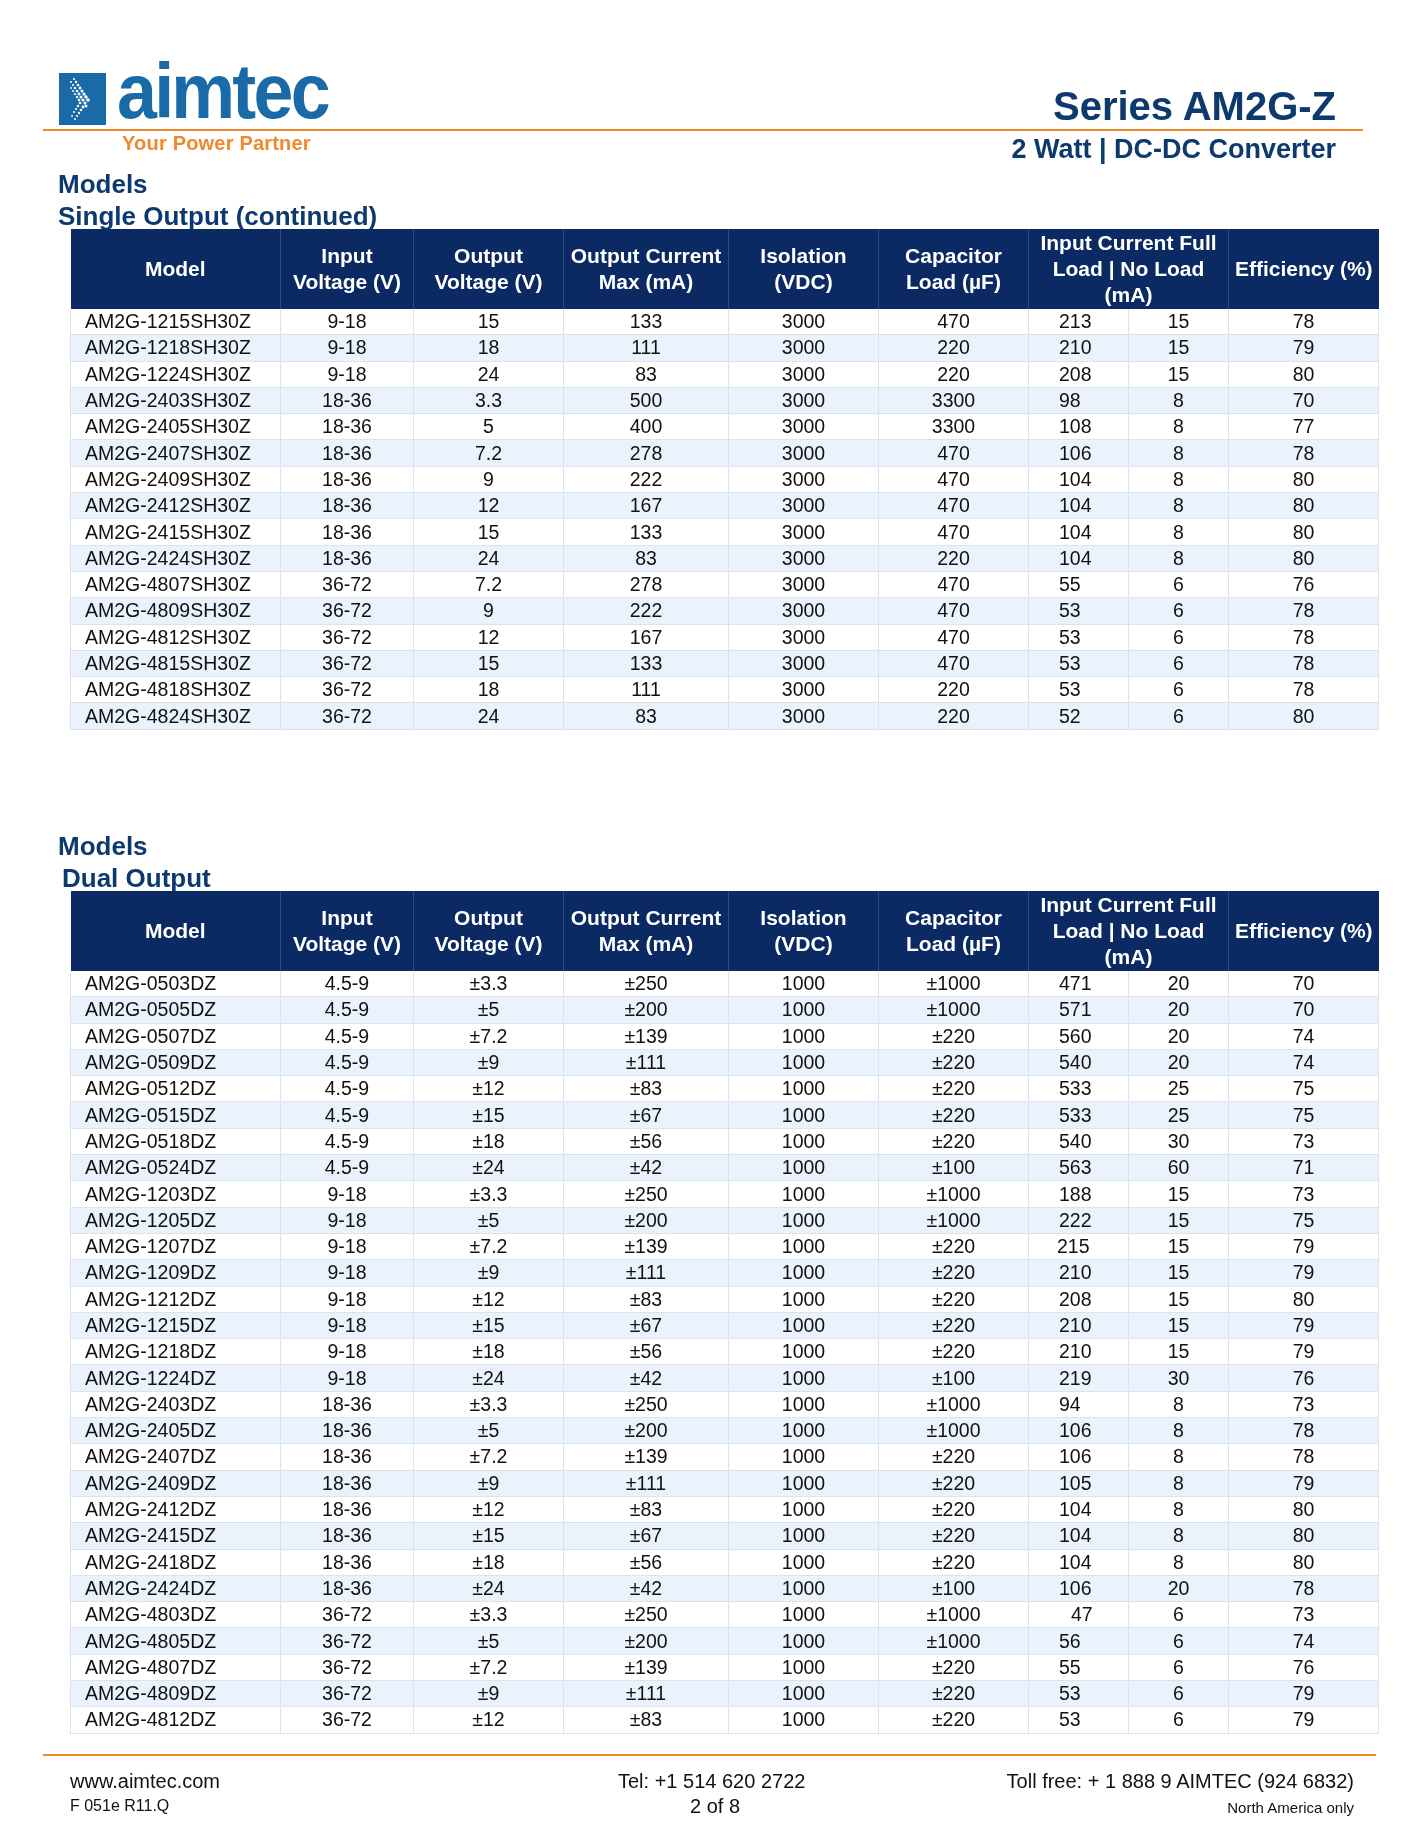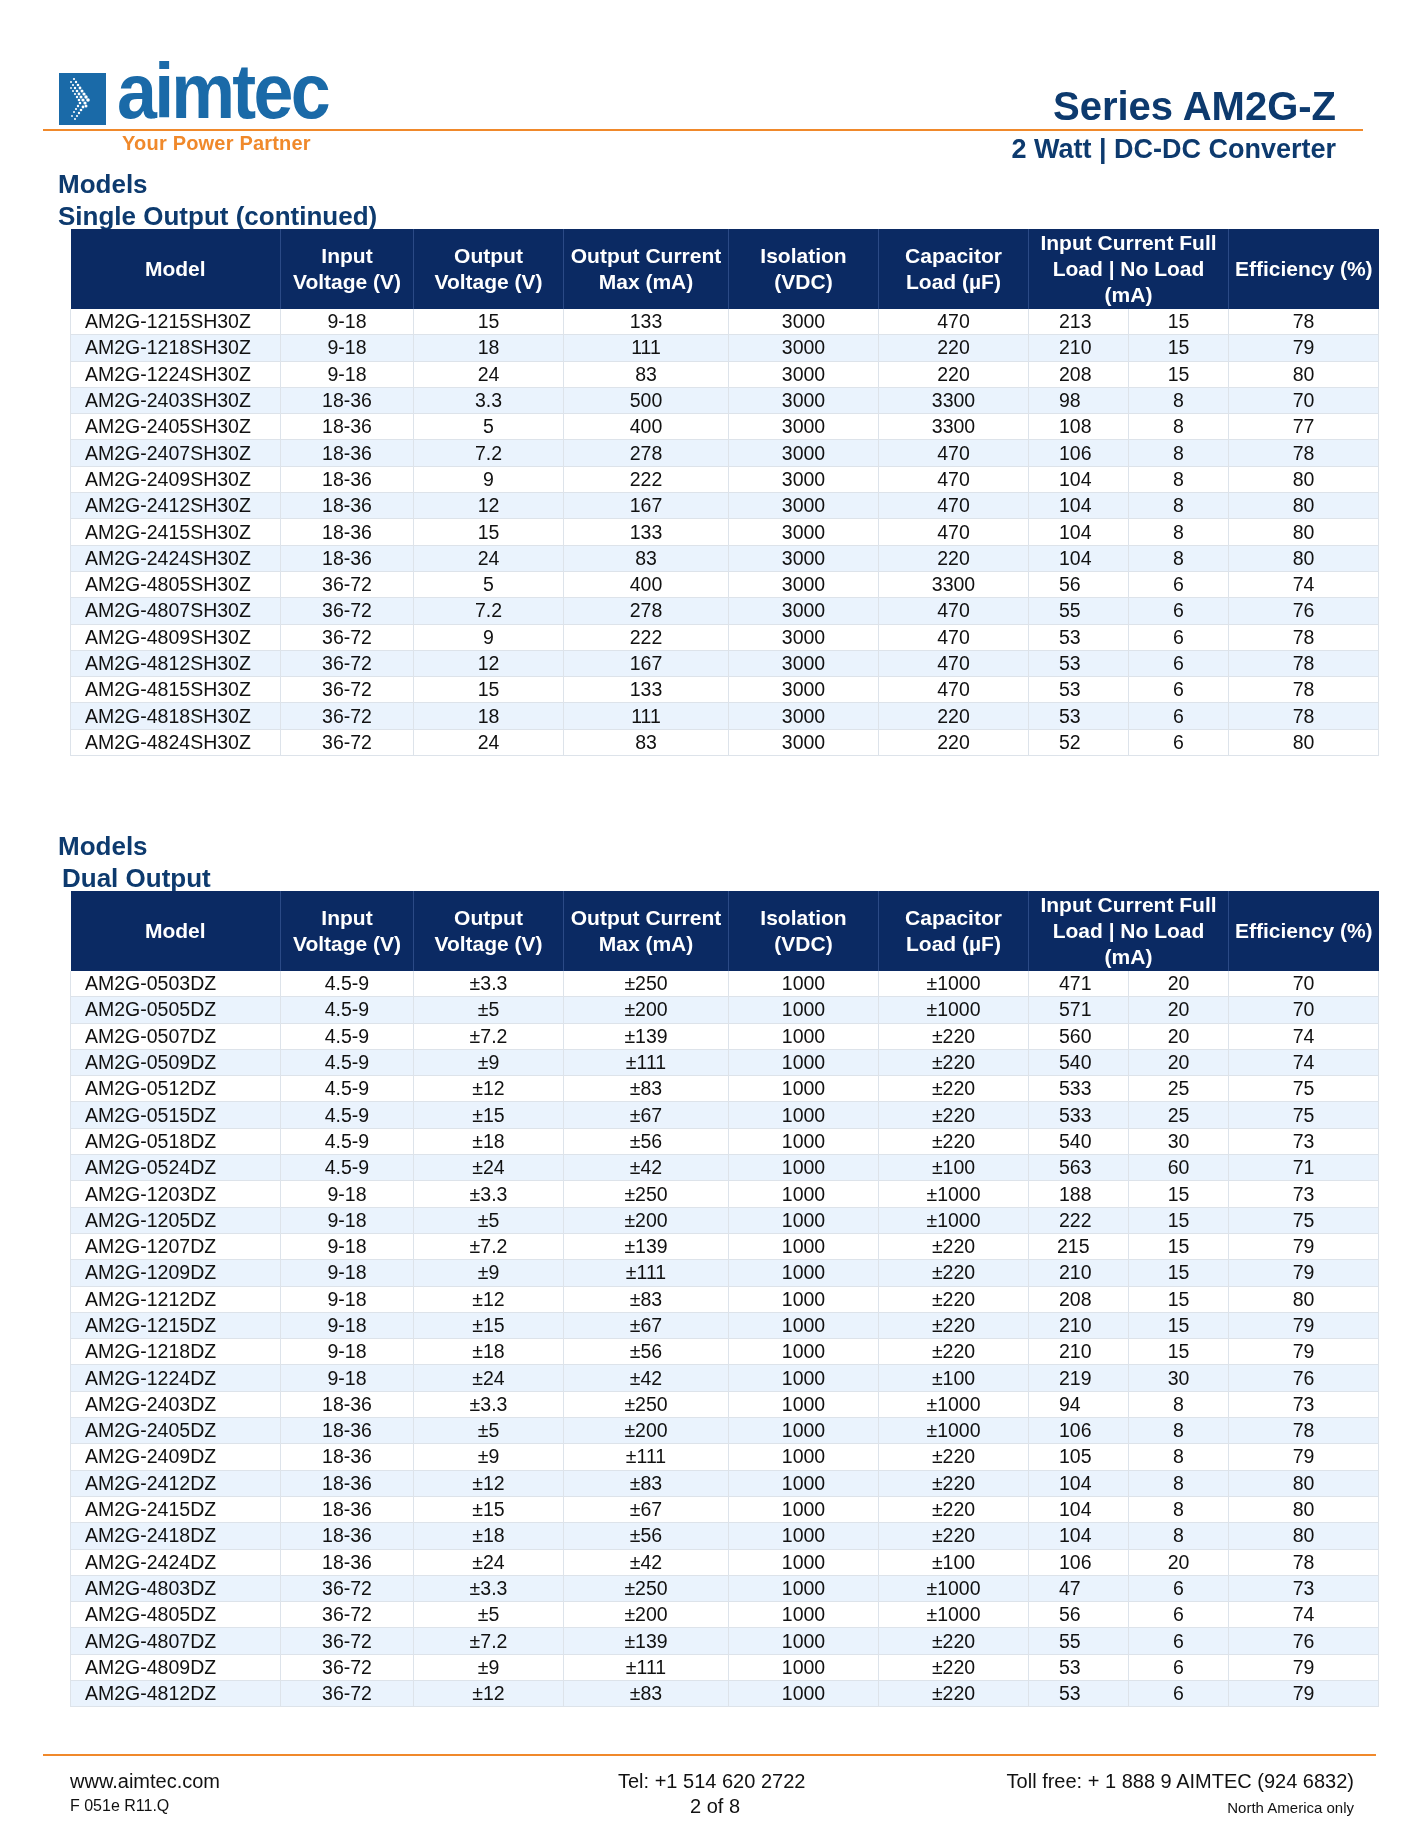--- a/index.html
+++ b/index.html
@@ -202,31 +202,20 @@
         <td>18-36</td>
         <td>24</td>
         <td>83</td>
         <td>3000</td>
         <td>220</td>
         <td style="text-align: left; padding-left: 30px;">104</td>
         <td>8</td>
         <td>80</td>
       </tr>
       <tr>
-        <td>AM2G-4805SH30Z</td>
-        <td>36-72</td>
-        <td>5</td>
-        <td>400</td>
-        <td>3000</td>
-        <td>3300</td>
-        <td style="text-align: left; padding-left: 30px;">56</td>
-        <td>6</td>
-        <td>74</td>
-      </tr>
-      <tr>
         <td>AM2G-4807SH30Z</td>
         <td>36-72</td>
         <td>7.2</td>
         <td>278</td>
         <td>3000</td>
         <td>470</td>
         <td style="text-align: left; padding-left: 30px;">55</td>
         <td>6</td>
         <td>76</td>
       </tr>
@@ -508,20 +497,31 @@
         <td>18-36</td>
         <td>±5</td>
         <td>±200</td>
         <td>1000</td>
         <td>±1000</td>
         <td style="text-align: left; padding-left: 30px;">106</td>
         <td>8</td>
         <td>78</td>
       </tr>
       <tr>
+        <td>AM2G-2407DZ</td>
+        <td>18-36</td>
+        <td>±7.2</td>
+        <td>±139</td>
+        <td>1000</td>
+        <td>±220</td>
+        <td style="text-align: left; padding-left: 30px;">106</td>
+        <td>8</td>
+        <td>78</td>
+      </tr>
+      <tr>
         <td>AM2G-2409DZ</td>
         <td>18-36</td>
         <td>±9</td>
         <td>±111</td>
         <td>1000</td>
         <td>±220</td>
         <td style="text-align: left; padding-left: 30px;">105</td>
         <td>8</td>
         <td>79</td>
       </tr>
@@ -569,21 +569,21 @@
         <td>20</td>
         <td>78</td>
       </tr>
       <tr>
         <td>AM2G-4803DZ</td>
         <td>36-72</td>
         <td>±3.3</td>
         <td>±250</td>
         <td>1000</td>
         <td>±1000</td>
-        <td style="text-align: left; padding-left: 30px;">47</td>
+        <td style="text-align: left; padding-left: 42px;">47</td>
         <td>6</td>
         <td>73</td>
       </tr>
       <tr>
         <td>AM2G-4805DZ</td>
         <td>36-72</td>
         <td>±5</td>
         <td>±200</td>
         <td>1000</td>
         <td>±1000</td>

